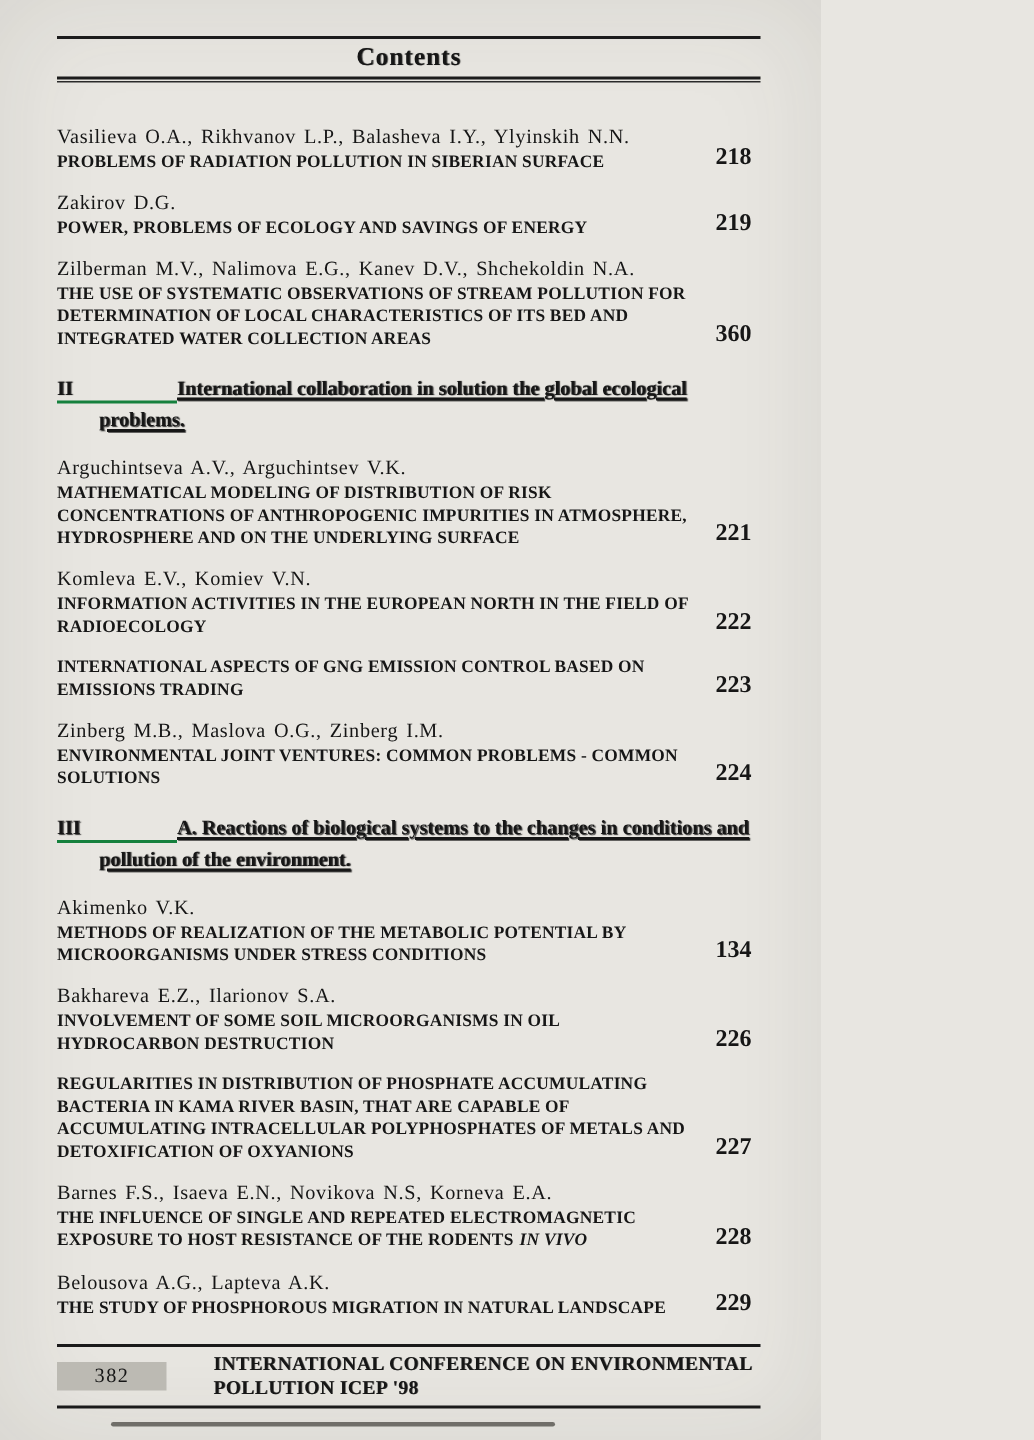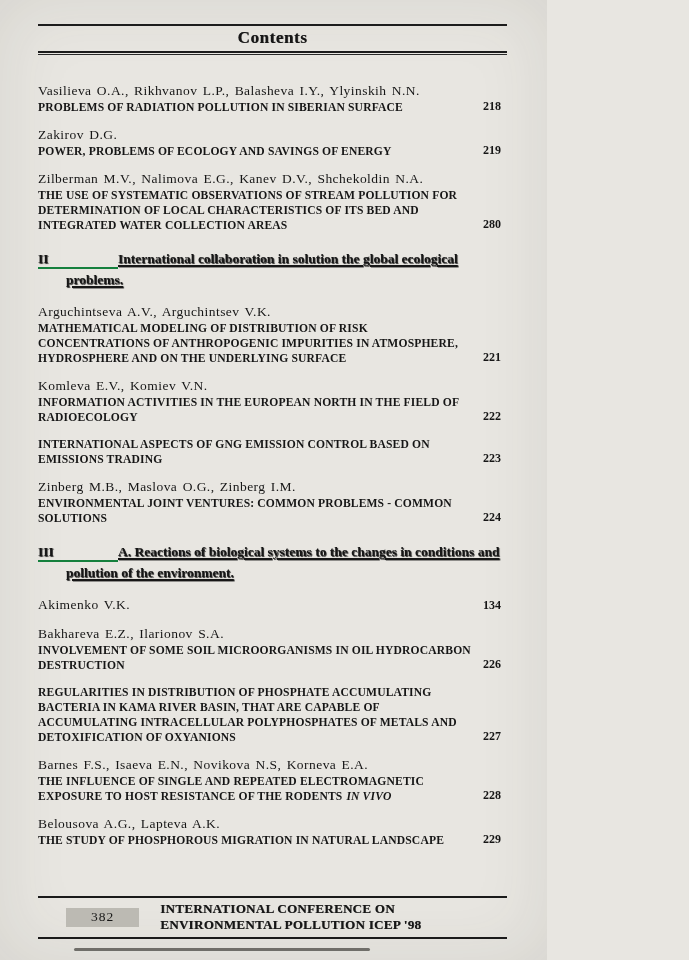--- a/index.html
+++ b/index.html
@@ -33,42 +33,42 @@
   .authors {
     font-size: 13.5px; letter-spacing: 0.45px; word-spacing: 1.5px;
     margin-bottom: 1px;
   }
   .title {
     font-weight: bold; font-size: 11.6px; line-height: 1.3;
     letter-spacing: 0.15px; max-width: 545px;
   }
   .title .it { font-style: italic; margin-left: 4px; }
   .pagenum {
-    font-weight: bold; font-size: 12px;
+    font-weight: bold; font-size: 16px;
     margin-left: auto; white-space: nowrap; padding: 0 6px 1px 8px;
   }
   
   .section {
     font-weight: bold; font-size: 13.5px; line-height: 1.5;
     margin: 16px 0 14px; padding-left: 28px; text-indent: -28px;
     text-shadow: 0.8px 0.5px 0.7px rgba(10,10,10,0.8);
   }
   .section .numeral {
     display: inline-block; min-width: 80px; text-indent: 0;
     line-height: 1.15; border-bottom: 2px solid #15803d;
   }
   .section .section-text {
     text-decoration: underline;
     text-decoration-thickness: 2px;
     text-underline-offset: 2px;
   }
   
   .footer { position: absolute; left: 38px; right: 40px; top: 896px; }
   .footer-rule-top { border-top: 2.5px solid #1a1a1a; }
-  .footer-row { display: flex; align-items: center; gap: 21px; padding: 3px 0 4px; margin-left: 28px; }
+  .footer-row { display: flex; align-items: center; gap: 31px; padding: 3px 0 4px; }
   .footer-pagenum {
     background: var(--footer_box, #bcbab3);
     font-size: 13.5px; letter-spacing: 1px;
     padding: 1px 25px 2px 25px;
   }
   .footer-title {
     font-weight: bold; font-size: 13px; letter-spacing: 0.3px;
     text-shadow: 0.5px 0.3px 0.4px rgba(10,10,10,0.55);
   }
   .footer-rule-bottom { border-top: 2.5px solid #1a1a1a; }
@@ -105,21 +105,21 @@
         <div class="title"><span>POWER, PROBLEMS OF ECOLOGY AND SAVINGS OF ENERGY</span><i class="it"></i></div>
       </div>
       <div class="pagenum">219</div>
     </div>
 
     <div class="entry">
       <div class="entry-main">
         <div class="authors">Zilberman M.V., Nalimova E.G., Kanev D.V., Shchekoldin N.A.</div>
         <div class="title"><span>THE USE OF SYSTEMATIC OBSERVATIONS OF STREAM POLLUTION FOR DETERMINATION OF LOCAL CHARACTERISTICS OF ITS BED AND INTEGRATED WATER COLLECTION AREAS</span><i class="it"></i></div>
       </div>
-      <div class="pagenum">280</div>
+      <div class="pagenum">360</div>
     </div>
 
     <div class="section">
       <span class="numeral">II</span><span class="section-text">International collaboration in solution the global ecological problems.</span>
     </div>
 
     <div class="entry">
       <div class="entry-main">
         <div class="authors">Arguchintseva A.V., Arguchintsev V.K.</div>
         <div class="title"><span>MATHEMATICAL MODELING OF DISTRIBUTION OF RISK CONCENTRATIONS OF ANTHROPOGENIC IMPURITIES IN ATMOSPHERE, HYDROSPHERE AND ON THE UNDERLYING SURFACE</span><i class="it"></i></div>
@@ -150,20 +150,21 @@
       <div class="pagenum">224</div>
     </div>
 
     <div class="section">
       <span class="numeral">III</span><span class="section-text">A. Reactions of biological systems to the changes in conditions and pollution of the environment.</span>
     </div>
 
     <div class="entry">
       <div class="entry-main">
         <div class="authors">Akimenko V.K.</div>
+        <div class="title"><span>METHODS OF REALIZATION OF THE METABOLIC POTENTIAL BY MICROORGANISMS UNDER STRESS CONDITIONS</span><i class="it"></i></div>
       </div>
       <div class="pagenum">134</div>
     </div>
 
     <div class="entry">
       <div class="entry-main">
         <div class="authors">Bakhareva E.Z., Ilarionov S.A.</div>
         <div class="title"><span>INVOLVEMENT OF SOME SOIL MICROORGANISMS IN OIL HYDROCARBON DESTRUCTION</span><i class="it"></i></div>
       </div>
       <div class="pagenum">226</div>

